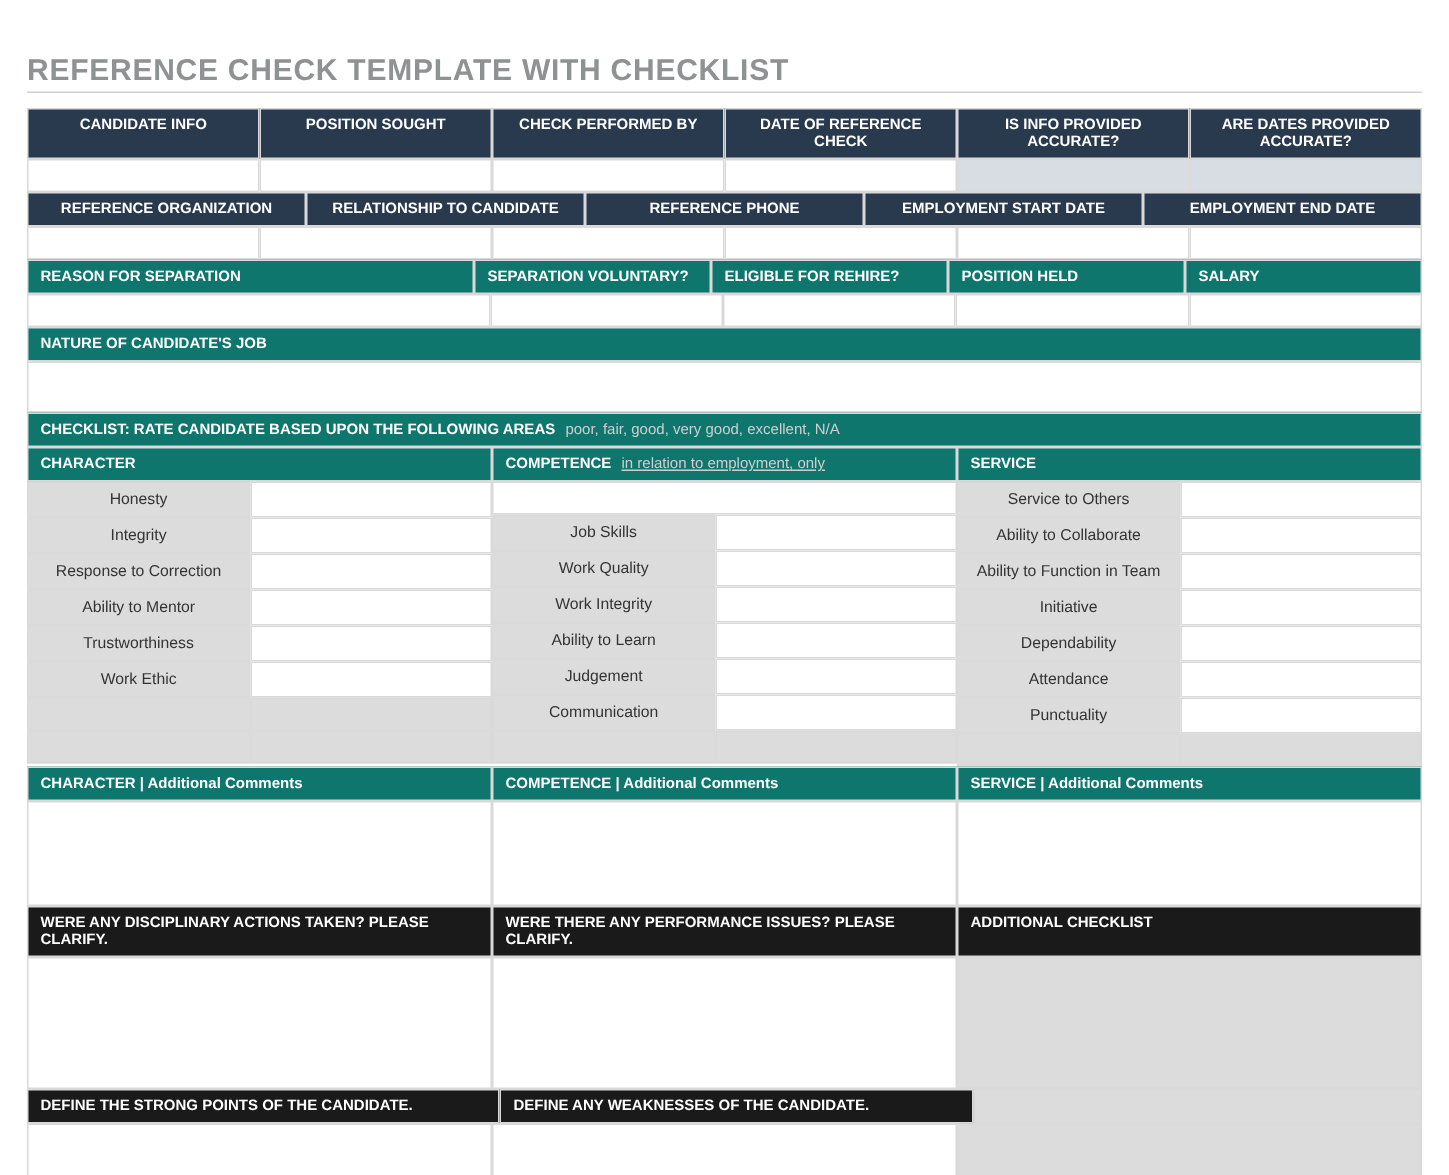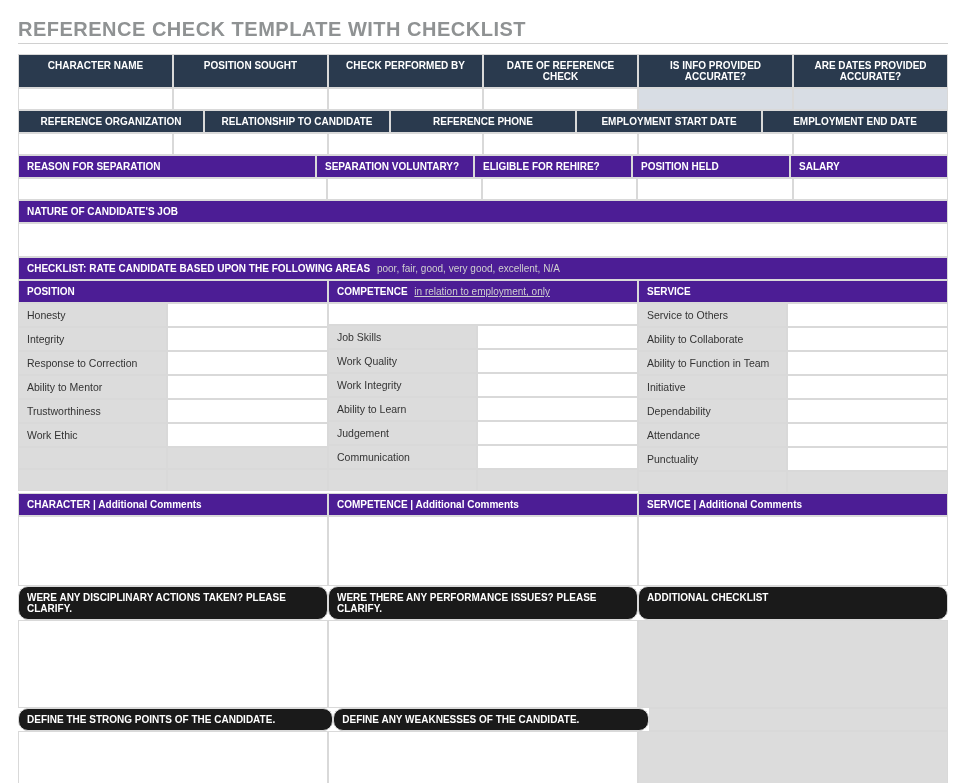--- a/index.html
+++ b/index.html
@@ -12,78 +12,78 @@
     color: #333;
   }
   .title {
     color: #8f9293;
     font-size: 20px;
     font-weight: 600;
     letter-spacing: 0.5px;
     border-bottom: 1px solid #d0d0d0;
     padding-bottom: 2px;
     margin-bottom: 10px;
+    margin-top: 18px;
   }
   .row { display: flex; width: 100%; }
   .row > div { border: 1px solid #d9d9d9; }
 
   
   .hd-navy {
     background: #2a3a4e;
     color: #fff;
     font-weight: 700;
     font-size: 10px;
     text-align: center;
     padding: 5px 4px;
   }
   .hd-grey {
-    background: #4c1d95;
+    background: #0f766e;
     color: #fff;
     font-weight: 700;
     font-size: 10px;
     padding: 5px 8px;
   }
   .hd-grey.center { }
   .hd-black {
     background: #1a1a1a;
     color: #fff;
     font-weight: 700;
     font-size: 10px;
     padding: 5px 8px;
-    border-radius: 10px;
   }
 
   .cell-white { background: #fff; min-height: 22px; }
   .cell-blue  { background: #d8dde4; min-height: 22px; }
   .cell-tall  { min-height: 70px; }
   .cell-tall2 { min-height: 88px; }
 
   .note { font-weight: 400; font-style: normal; color:#cfcfcf; margin-left:4px; }
   .sub  { font-weight: 400; font-style: normal; color:#cfcfcf; margin-left:4px;text-decoration:underline; }
 
   
   .sixcol > div { flex: 1 1 0; }
   .checklist-row { display:flex; width:100%; }
   .check-col { flex: 1 1 0; display:flex; flex-direction:column; }
   .check-line { display:flex; }
   .check-line > div { border:1px solid #d9d9d9; }
-  .check-label { flex: 0 0 48%; background:#dcdcdc; padding:5px 8px; font-size:10.5px; min-height:22px; }
+  .check-label { flex: 0 0 48%; background:#dcdcdc; padding:5px 8px; font-size:10.5px; min-height:22px;text-align:center; }
   .check-val   { flex: 1 1 0; background:#fff; min-height:22px; }
 
   .third > div { flex: 1 1 0; }
 
   .cell-grey-fill { background:#dcdcdc; }
 </style>
 </head>
 <body>
 
 <div class="title">REFERENCE CHECK TEMPLATE WITH CHECKLIST</div>
 
 <div class="row sixcol">
-  <div class="hd-navy">CHARACTER NAME</div>
+  <div class="hd-navy">CANDIDATE INFO</div>
   <div class="hd-navy">POSITION SOUGHT</div>
   <div class="hd-navy">CHECK PERFORMED BY</div>
   <div class="hd-navy">DATE OF REFERENCE CHECK</div>
   <div class="hd-navy">IS INFO PROVIDED ACCURATE?</div>
   <div class="hd-navy">ARE DATES PROVIDED ACCURATE?</div>
 </div>
 <div class="row sixcol">
   <div class="cell-white"></div>
   <div class="cell-white"></div>
   <div class="cell-white"></div>
@@ -131,21 +131,21 @@
 </div>
 
 <div class="row">
   <div class="hd-grey" style="flex:1">
     <span>CHECKLIST: RATE CANDIDATE BASED UPON THE FOLLOWING AREAS</span>
     <span class="note">poor, fair, good, very good, excellent, N/A</span>
   </div>
 </div>
 <div class="row third">
   <div class="hd-grey">
-    <span>POSITION</span>
+    <span>CHARACTER</span>
   </div>
   <div class="hd-grey">
     <span>COMPETENCE</span>
     <span class="sub">in relation to employment, only</span>
   </div>
   <div class="hd-grey">
     <span>SERVICE</span>
   </div>
 </div>
 

